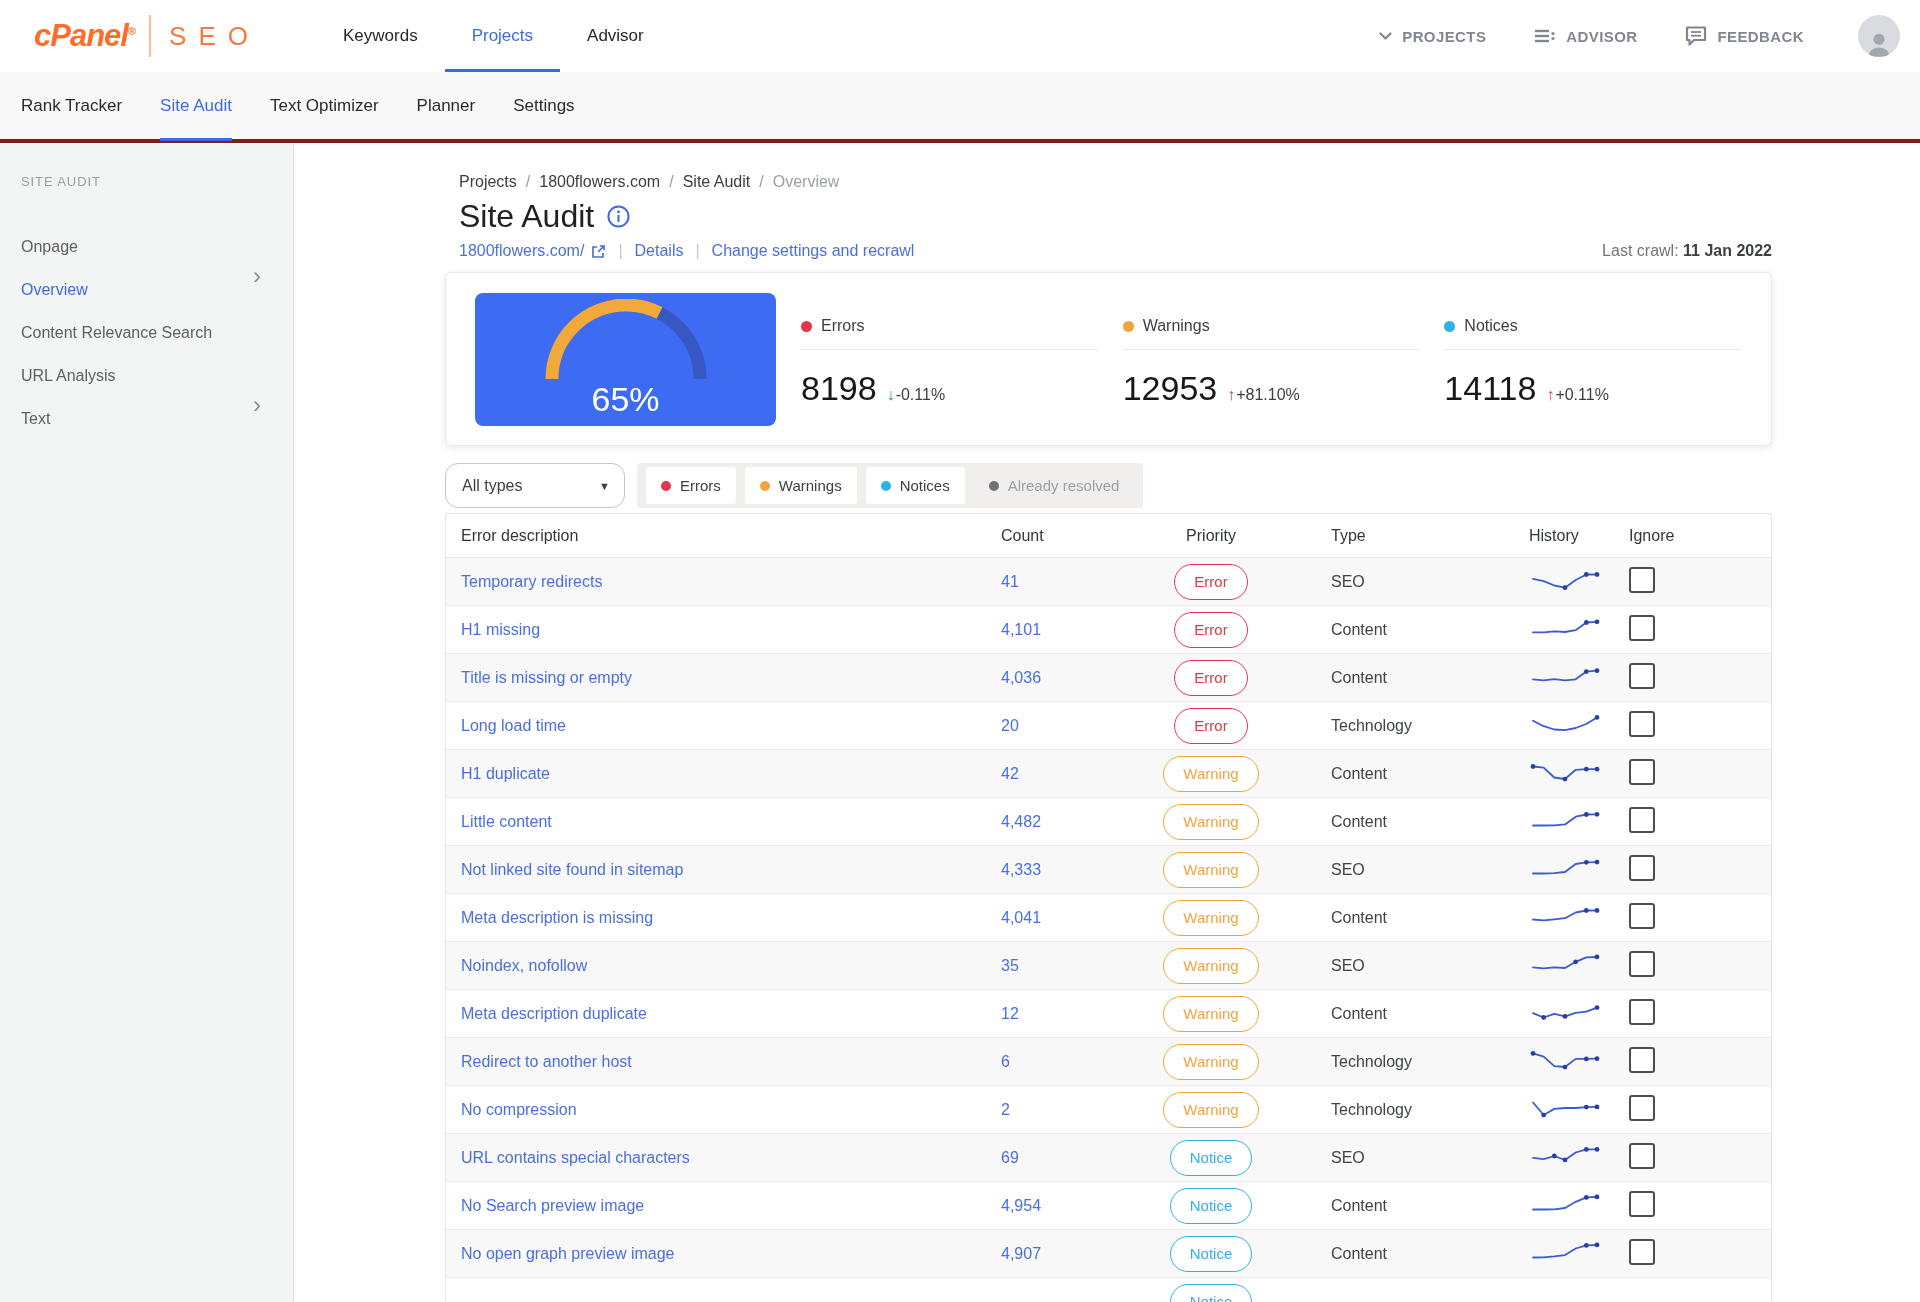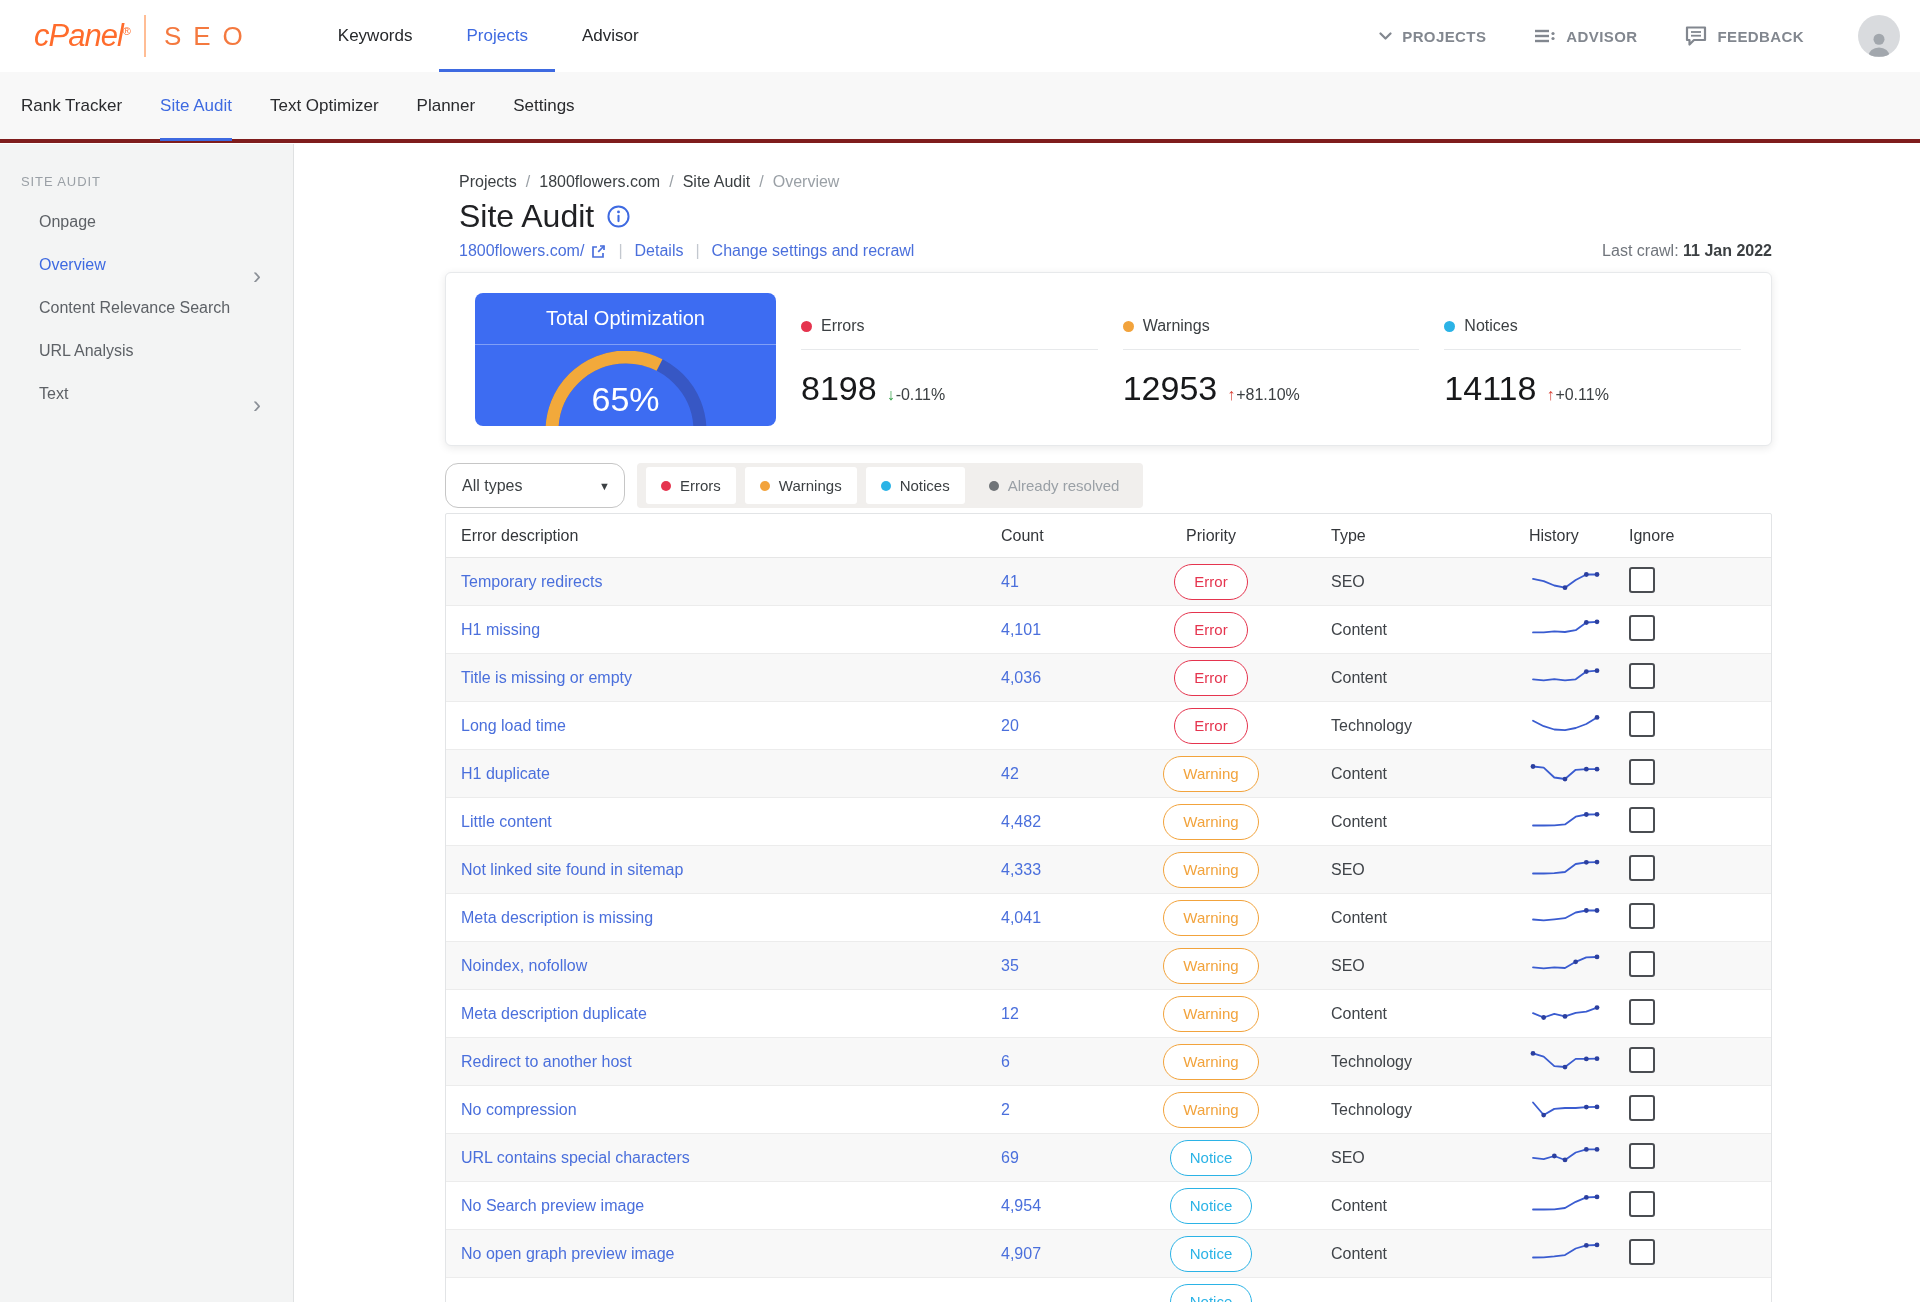--- a/index.html
+++ b/index.html
@@ -7,21 +7,21 @@
     --error:#e5344e; --warn:#f2a33c; --notice:#2bb3e6;
     --txt:#202124; --gray:#5f6368; --muted:#9aa0a6;
   }
   *{box-sizing:border-box;margin:0;padding:0}
   html,body{width:1920px;height:1302px;overflow:hidden}
   body{position:relative;background:#fff;font-family:"Liberation Sans",sans-serif;color:var(--txt)}
 
   
   .header{height:72px;display:flex;align-items:center;padding:0 20px 0 34px;background:#fff;position:relative;z-index:3}
   .logo{display:flex;align-items:center;cursor:pointer}
-  .logo-brand{font-size:31px;font-weight:normal;font-style:italic;color:#ff6c2c;letter-spacing:-1px}
+  .logo-brand{font-size:31px;font-weight:bold;font-style:italic;color:#ff6c2c;letter-spacing:-1px}
   .logo-reg{font-size:11px;font-style:normal;vertical-align:super;color:#ff6c2c}
   .logo-divider{width:2px;height:42px;background:#ffbd95;margin:0 18px 0 14px}
   .logo-product{font-size:26px;color:#f4793f;letter-spacing:12px;font-weight:400}
   .header-nav{display:flex;margin-left:56px;height:72px}
   .nav-item{height:72px;display:flex;align-items:center;padding:0 27px;position:relative;font-size:17px;font-weight:500;color:#26282b;cursor:pointer}
   .nav-item.active{color:var(--accent)}
   .nav-item.active::after{content:'';position:absolute;left:0;right:0;bottom:0;height:3px;background:var(--accent)}
   .header-actions{margin-left:auto;display:flex;align-items:center;gap:48px}
   .action{display:flex;align-items:center;gap:10px;color:#82878f;font-size:15px;font-weight:bold;letter-spacing:.4px;cursor:pointer}
   .action svg{display:block}
@@ -30,21 +30,21 @@
   
   .subnav{height:71px;background:#f8f8f8;border-bottom:4px solid #7f1d1d;display:flex;align-items:center;padding-left:21px;gap:38px;position:relative;z-index:2}
   .subnav-item{height:71px;display:flex;align-items:center;position:relative;font-size:17px;font-weight:500;color:#2a2b2e;cursor:pointer}
   .subnav-item.active{color:var(--accent)}
   .subnav-item.active::after{content:'';position:absolute;left:0;right:0;bottom:0;height:3px;background:var(--accent)}
 
   
   .sidebar{position:absolute;left:0;top:144px;bottom:0;width:294px;background:#f3f4f4;border-right:1px solid #dfe1e2}
   .sidebar-section{margin:30px 0 0 21px;font-size:13px;color:#9aa0a6;letter-spacing:.9px;font-weight:500}
   .sidebar-nav{margin-top:24px}
-  .sidebar-item{position:relative;height:43px;display:flex;align-items:flex-start;padding-left:39px;font-size:16px;color:#5d6166;cursor:pointer}
+  .sidebar-item{position:relative;height:43px;display:flex;align-items:flex-end;padding-left:21px;font-size:16px;color:#5d6166;cursor:pointer}
   .sidebar-item.active{color:var(--accent);font-weight:500}
   .side-chevron{position:absolute;right:32px;top:50%;transform:translateY(-56%);font-size:24px;color:#8b9097;font-weight:400}
 
   
   .main{position:absolute;left:295px;top:144px;right:0;bottom:0;background:#fff;overflow:hidden}
   .content{margin-left:150px;width:1327px}
   .breadcrumb{margin-top:29px;padding-left:14px;font-size:16px;display:flex;gap:9px;align-items:center}
   .bc-item{color:#3c4043;cursor:pointer}
   .bc-item.current{color:#9aa0a6;cursor:default}
   .bc-sep{color:#9aa0a6}
@@ -217,21 +217,20 @@
       <span class="pipe">|</span>
       <a>Change settings and recrawl</a>
       <span class="last-crawl">
         <span>Last crawl:</span>
         <b>11 Jan 2022</b>
       </span>
     </div>
 
     <div class="summary-card">
       <div class="gauge-box" style="background: rgb(61, 108, 242);">
-        <div class="gauge-title">Total Optimization</div>
         <svg class="gauge-svg" width="230" height="84" viewBox="0 0 230 84">
           <path d="M41 80 A74 74 0 0 1 189 80" fill="none" stroke="#3757c4" stroke-width="13"></path>
           <path d="M41 80 A74 74 0 0 1 189 80" fill="none" stroke="#f2a93b" stroke-width="13" pathLength="100" stroke-dasharray="65 100"></path>
         </svg>
         <div class="gauge-percent">65%</div>
       </div>
       <div class="stats">
         <div class="stat">
           <div class="stat-head">
             <span class="dot" style="background: rgb(229, 52, 78);"></span>

